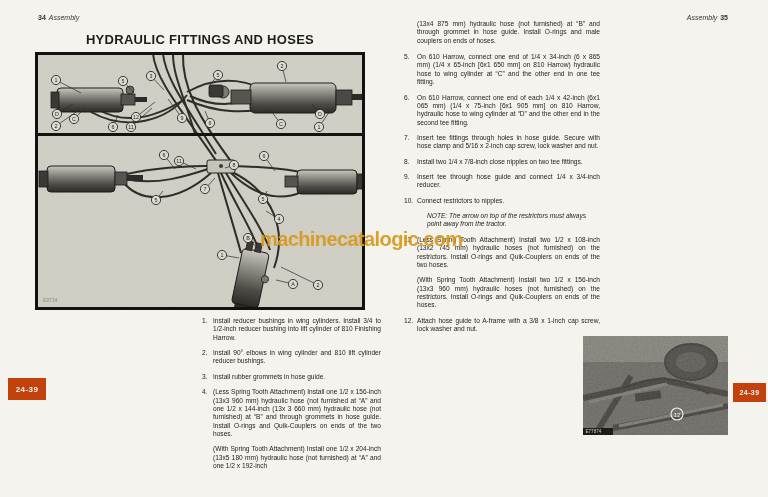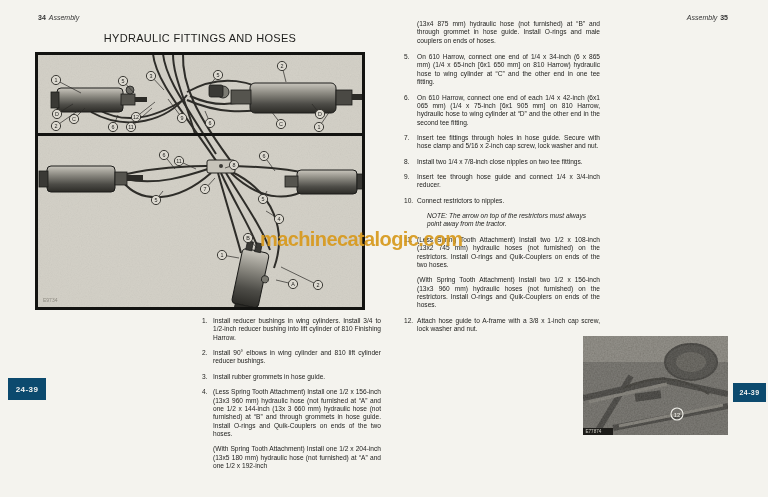--- a/index.html
+++ b/index.html
@@ -11,21 +11,21 @@
     color:#2a2a28;
   }
   .runhead { position:absolute; top:14px; font-size:7px; color:#333; }
   .runhead .pg { font-weight:bold; }
   .runhead .sec { font-style:italic; margin:0 3px; }
   #head-left { left:38px; }
   #head-right { right:40px; }
 
   #page-title {
     position:absolute; top:32px; left:35px; width:330px;
-    text-align:center; font-weight:normal; font-size:11px;
+    text-align:center; font-weight:bold; font-size:13px;
     letter-spacing:.3px; color:#1d1d1b;
   }
 
   #diagram-wrap { position:absolute; left:35px; top:52px; width:330px; height:258px; }
 
   
   .col { position:absolute; font-size:6.6px; line-height:1.27; color:#232321; }
   #left-col  { left:202px; top:317px; width:179px; }
   #right-col { left:402px; top:20px;  width:198px; }
   #continuation { margin-left:15px; margin-bottom:8px; text-align:justify; }
@@ -39,21 +39,21 @@
 
   
   #watermark {
     position:absolute; left:260px; top:228px;
     font-size:20px; font-weight:bold; letter-spacing:-0.6px;
     color:#d89a1e; opacity:.93; white-space:nowrap; z-index:30;
   }
 
   
   .tab {
-    position:absolute; background:#0c4a6e; color:#f4f4f2;
+    position:absolute; background:#c2410c; color:#f4f4f2;
     font-weight:bold; display:flex; align-items:center; justify-content:center;
     letter-spacing:.4px; z-index:20;
   }
   #tab-left  { left:8px;  top:378px; width:38px; height:22px; font-size:8px; }
   #tab-right { left:733px; top:383px; width:33px; height:19px; font-size:7px; }
 
   #photo-wrap { position:absolute; left:583px; top:336px; width:145px; height:99px; }
 
   svg text { font-family:"Liberation Sans", sans-serif; }
 </style>

